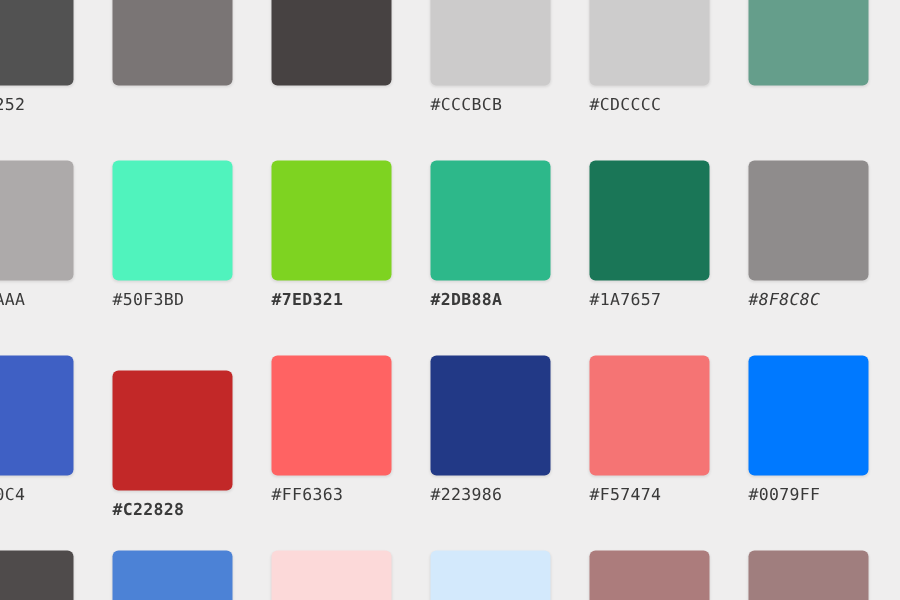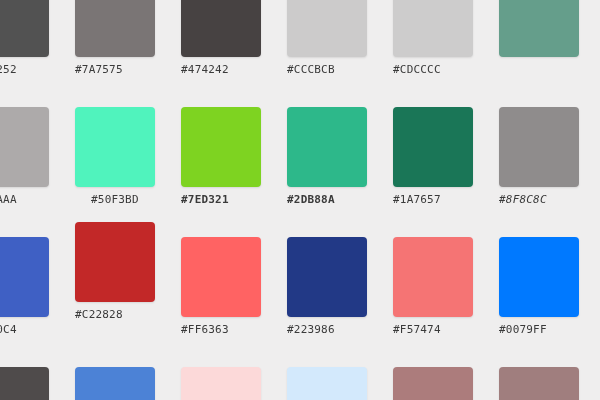--- a/index.html
+++ b/index.html
@@ -50,44 +50,42 @@
 </head>
 <body>
 
 <div id="palette-grid" style="background: rgb(239, 238, 238);">
     <div class="swatch-cell" style="left: -31px; top: -23px;">
       <div class="swatch-chip" title="#525252" style="background: rgb(82, 82, 82); width: 80px; height: 80px; border-radius: 4px;"></div>
       <div class="swatch-label" style="color: rgb(58, 58, 58);">#525252</div>
     </div>
     <div class="swatch-cell" style="left: 75px; top: -23px;">
       <div class="swatch-chip" title="#7A7575" style="background: rgb(122, 117, 117); width: 80px; height: 80px; border-radius: 4px;"></div>
-      <div class="swatch-label" style="color: rgb(58, 58, 58);">#7A7575</div>
     </div>
     <div class="swatch-cell" style="left: 181px; top: -23px;">
       <div class="swatch-chip" title="#474242" style="background: rgb(71, 66, 66); width: 80px; height: 80px; border-radius: 4px;"></div>
-      <div class="swatch-label" style="color: rgb(58, 58, 58);">#474242</div>
     </div>
     <div class="swatch-cell" style="left: 287px; top: -23px;">
       <div class="swatch-chip" title="#CCCBCB" style="background: rgb(204, 203, 203); width: 80px; height: 80px; border-radius: 4px;"></div>
       <div class="swatch-label" style="color: rgb(58, 58, 58);">#CCCBCB</div>
     </div>
     <div class="swatch-cell" style="left: 393px; top: -23px;">
       <div class="swatch-chip" title="#CDCCCC" style="background: rgb(205, 204, 204); width: 80px; height: 80px; border-radius: 4px;"></div>
       <div class="swatch-label" style="color: rgb(58, 58, 58);">#CDCCCC</div>
     </div>
     <div class="swatch-cell" style="left: 499px; top: -23px;">
       <div class="swatch-chip" title="#659E8B" style="background: rgb(101, 158, 139); width: 80px; height: 80px; border-radius: 4px;"></div>
     </div>
     <div class="swatch-cell" style="left: -31px; top: 107px;">
       <div class="swatch-chip" title="#ADAAAA" style="background: rgb(173, 170, 170); width: 80px; height: 80px; border-radius: 4px;"></div>
       <div class="swatch-label" style="color: rgb(58, 58, 58);">#ADAAAA</div>
     </div>
     <div class="swatch-cell" style="left: 75px; top: 107px;">
       <div class="swatch-chip" title="#50F3BD" style="background: rgb(80, 243, 189); width: 80px; height: 80px; border-radius: 4px;"></div>
-      <div class="swatch-label" style="color: rgb(58, 58, 58); margin-left: 16px;">#50F3BD</div>
+      <div class="swatch-label" style="color: rgb(58, 58, 58);">#50F3BD</div>
     </div>
     <div class="swatch-cell" style="left: 181px; top: 107px; font-weight: bold;">
       <div class="swatch-chip" title="#7ED321" style="background: rgb(126, 211, 33); width: 80px; height: 80px; border-radius: 4px;"></div>
       <div class="swatch-label" style="color: rgb(58, 58, 58);">#7ED321</div>
     </div>
     <div class="swatch-cell" style="left: 287px; top: 107px;">
       <div class="swatch-chip" title="#2DB88A" style="background: rgb(45, 184, 138); width: 80px; height: 80px; border-radius: 4px;"></div>
       <div class="swatch-label" style="color: rgb(58, 58, 58); font-weight: bold;">#2DB88A</div>
     </div>
     <div class="swatch-cell" style="left: 393px; top: 107px;">
@@ -95,21 +93,21 @@
       <div class="swatch-label" style="color: rgb(58, 58, 58);">#1A7657</div>
     </div>
     <div class="swatch-cell" style="left: 499px; top: 107px;">
       <div class="swatch-chip" title="#8F8C8C" style="background: rgb(143, 140, 140); width: 80px; height: 80px; border-radius: 4px;"></div>
       <div class="swatch-label" style="color: rgb(58, 58, 58); font-style: italic;">#8F8C8C</div>
     </div>
     <div class="swatch-cell" style="left: -31px; top: 237px;">
       <div class="swatch-chip" title="#3F60C4" style="background: rgb(63, 96, 196); width: 80px; height: 80px; border-radius: 4px;"></div>
       <div class="swatch-label" style="color: rgb(58, 58, 58);">#3F60C4</div>
     </div>
-    <div class="swatch-cell" style="left: 75px; top: 222px;">
+    <div class="swatch-cell" style="left: 75px; top: 247px; font-weight: bold;">
       <div class="swatch-chip" title="#C22828" style="background: rgb(194, 40, 40); width: 80px; height: 80px; border-radius: 4px;"></div>
       <div class="swatch-label" style="color: rgb(58, 58, 58);">#C22828</div>
     </div>
     <div class="swatch-cell" style="left: 181px; top: 237px;">
       <div class="swatch-chip" title="#FF6363" style="background: rgb(255, 99, 99); width: 80px; height: 80px; border-radius: 4px;"></div>
       <div class="swatch-label" style="color: rgb(58, 58, 58);">#FF6363</div>
     </div>
     <div class="swatch-cell" style="left: 287px; top: 237px;">
       <div class="swatch-chip" title="#223986" style="background: rgb(34, 57, 134); width: 80px; height: 80px; border-radius: 4px;"></div>
       <div class="swatch-label" style="color: rgb(58, 58, 58);">#223986</div>

